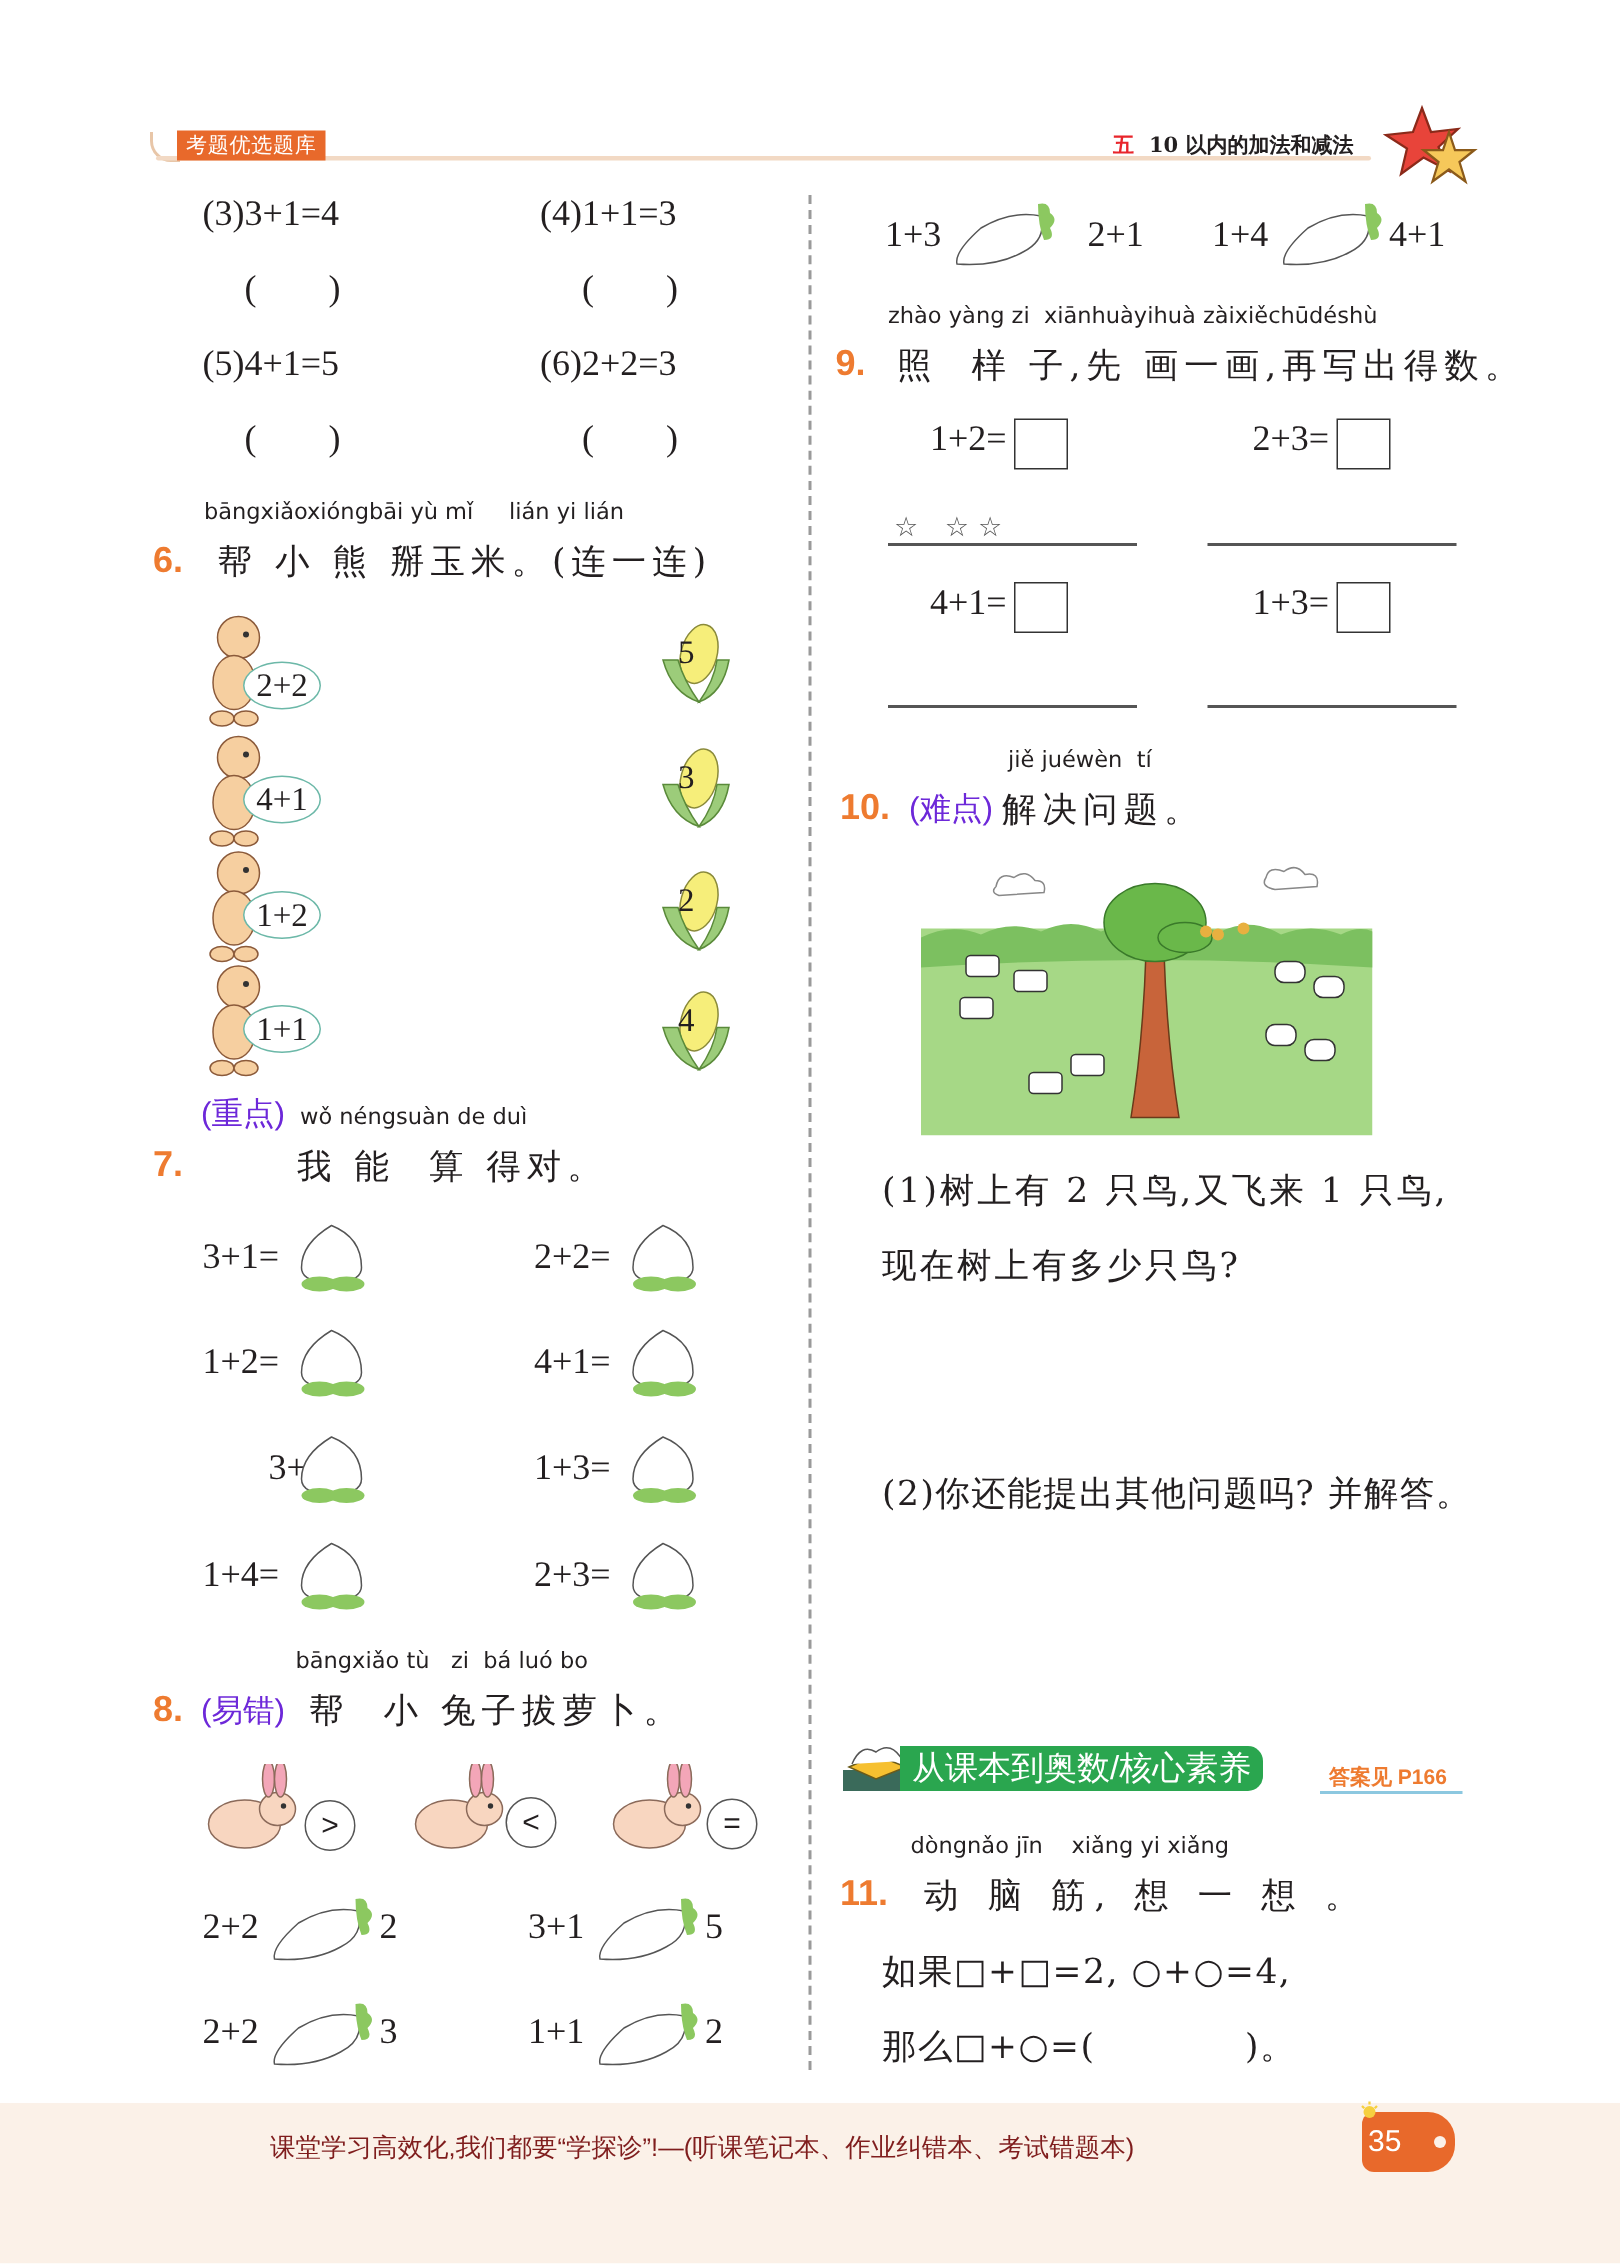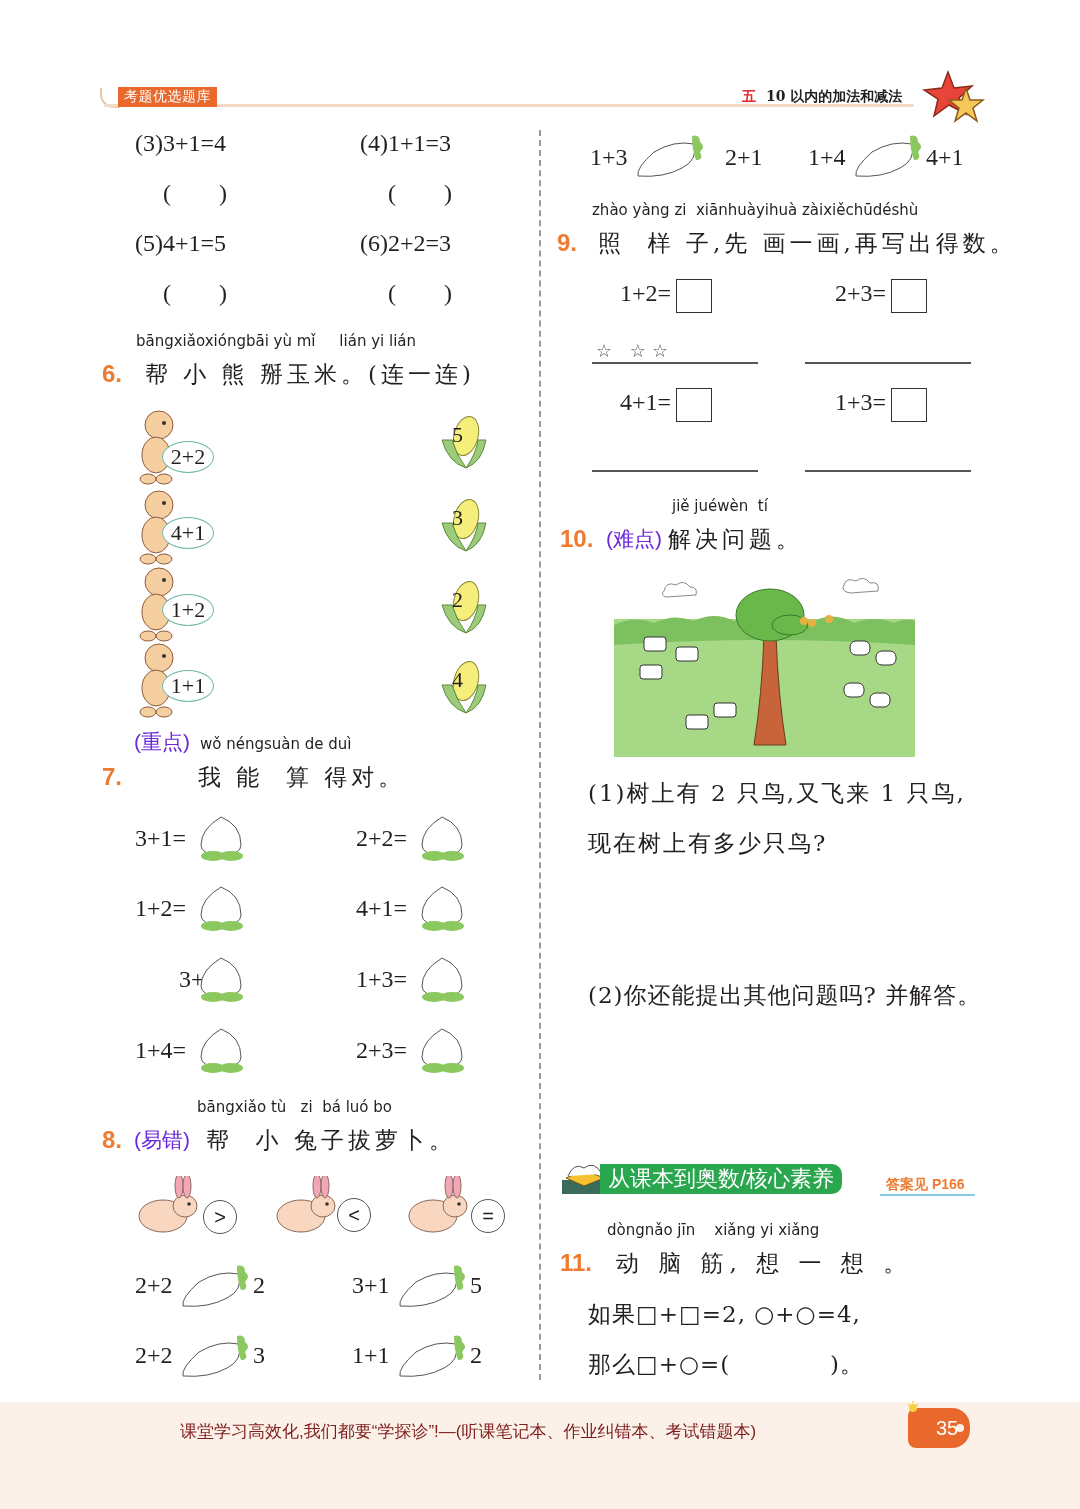--- a/index.html
+++ b/index.html
@@ -30,21 +30,21 @@
 
   .oval { border: 1.5px solid #6cb8a8; border-radius: 50%; background: #fff; display: flex; align-items: center; justify-content: center; font-family: "Liberation Serif", serif; font-size: 22px; }
   .cmp-circle { width: 34px; height: 34px; border: 1.5px solid #555; border-radius: 50%; display: flex; align-items: center; justify-content: center; font-family: "Liberation Sans", sans-serif; font-size: 20px; background: #fff; }
 
   .banner { left: 600px; top: 1164px; height: 30px; background: #2aa64f; color: #fff; font-family: "Liberation Sans", "DejaVu Sans", sans-serif; font-size: 22px; padding: 0 8px; border-radius: 0 10px 10px 0; display: flex; align-items: center; }
   .banner-ans { left: 886px; top: 1176px; color: #ee7b30; font-family: "Liberation Sans", sans-serif; font-size: 14px; font-weight: bold; }
   .banner-line { left: 880px; top: 1194px; width: 95px; height: 2px; background: #8cc8e0; }
 
   .footer { left: 0; top: 1402px; width: 1080px; height: 107px; background: #fbf1e8; }
   .footer-text { left: 180px; top: 1420px; color: #7f1d1d; font-family: "Liberation Sans", "DejaVu Sans", sans-serif; font-size: 17px; }
-  .page-tag { left: 908px; top: 1408px; width: 62px; height: 40px; background: #e8692b; border-radius: 8px 18px 18px 8px; color: #fff; font-family: "Liberation Sans", sans-serif; font-size: 20px; display: flex; align-items: center; padding-left: 28px; }
+  .page-tag { left: 908px; top: 1408px; width: 62px; height: 40px; background: #e8692b; border-radius: 8px 18px 18px 8px; color: #fff; font-family: "Liberation Sans", sans-serif; font-size: 20px; display: flex; align-items: center; padding-left: 4px; }
   .page-tag .hole { position: absolute; right: 6px; top: 16px; width: 8px; height: 8px; border-radius: 50%; background: #fbf1e8; }
 </style>
 </head>
 <body>
 
 <div class="abs hdr-curve"></div>
 <div class="abs hdr-line"></div>
 <div class="abs hdr-tag">考题优选题库</div>
 <div class="abs hdr-right">
   <span class="unit">五</span><span>10 以内的加法和减法</span>

